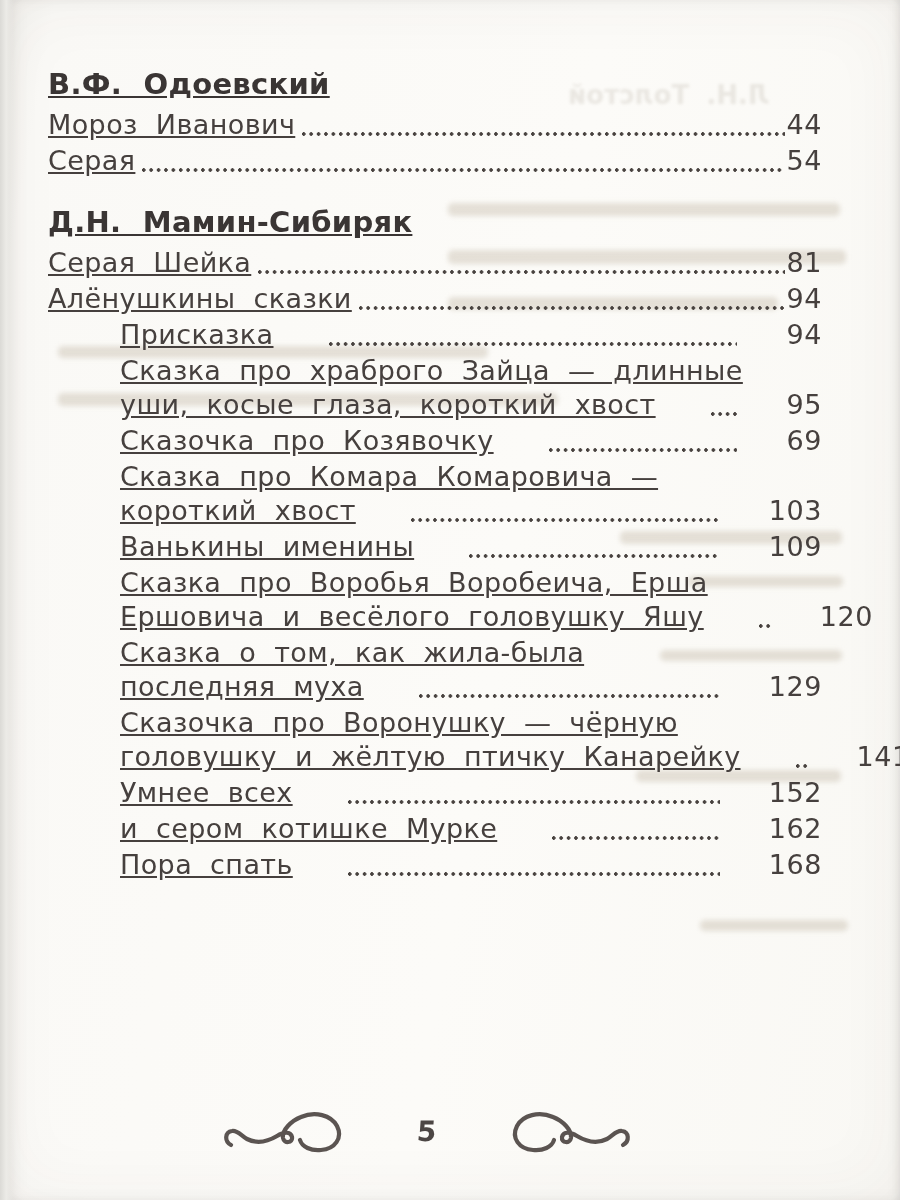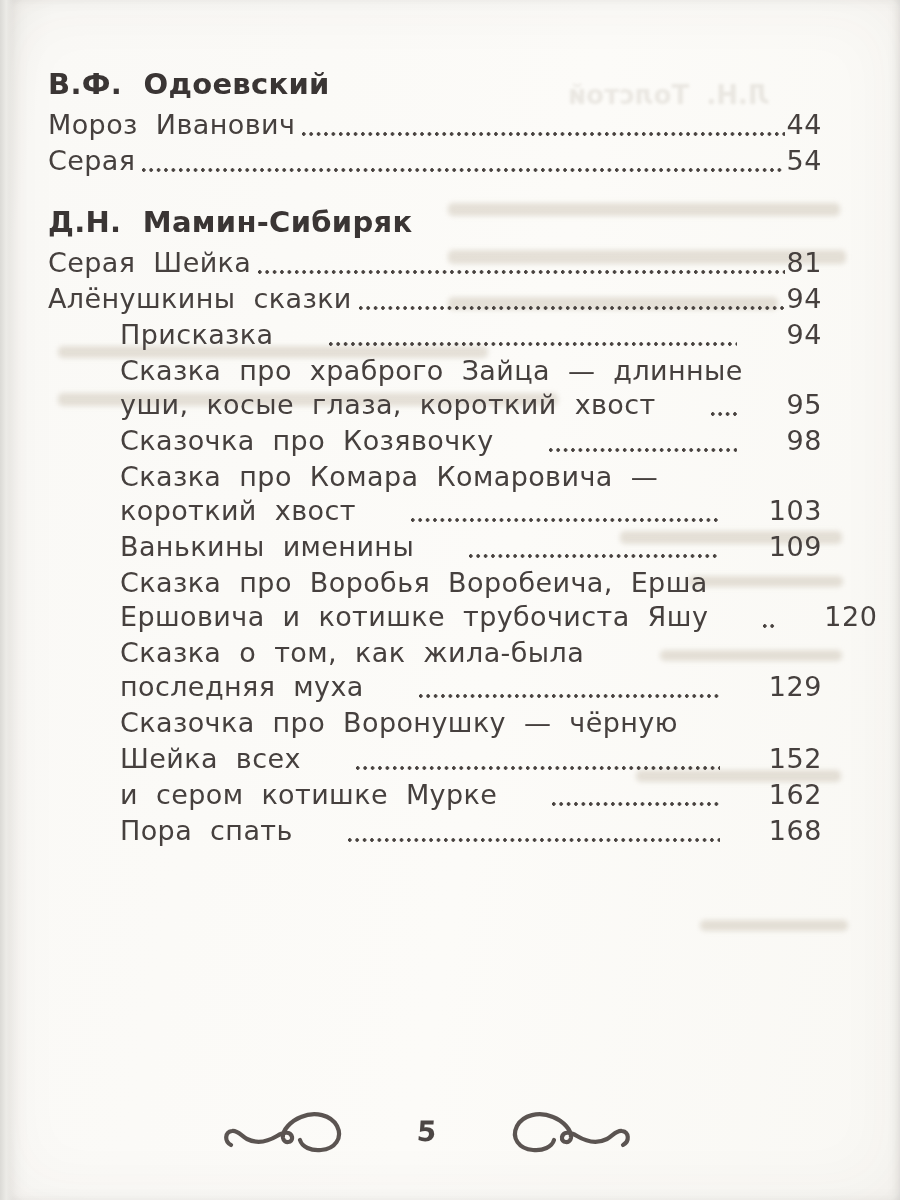--- a/index.html
+++ b/index.html
@@ -24,30 +24,31 @@
   }
   
   .toc {
     position: absolute; left: 48px; right: 78px; top: 66px;
   }
   .author-heading {
     margin: 26px 0 5px 0;
     font-size: 29px; line-height: 37px; font-weight: bold;
     letter-spacing: 0.3px; word-spacing: 11px;
     color: #3a3534;
+    text-decoration: underline;
   }
   .toc-section:first-child .author-heading { margin-top: 0; }
   .toc-entry { margin-bottom: 2px; }
   .toc-entry.indent .entry-line { padding-left: 72px; gap: 48px; }
   .entry-line {
     display: flex; align-items: baseline;
     font-size: 27px; line-height: 34px;
     letter-spacing: 0.4px; word-spacing: 9px;
   }
-  .entry-title { white-space: nowrap; }
+  .entry-title { white-space: nowrap; text-decoration: underline; }
   .dot-leader {
     flex: 1 1 auto; align-self: flex-end;
     height: 4px; margin: 0 1px 6px 7px;
     background-image: radial-gradient(circle at 1.7px 2px, #48423f 1.55px, rgba(0,0,0,0) 2px);
     background-size: 7.4px 4px;
     background-repeat: repeat-x;
     background-position: left bottom;
     min-width: 12px;
   }
   .entry-page { flex: 0 0 auto; letter-spacing: 0.6px; }
@@ -144,21 +145,21 @@
           <div class="entry-line last">
             <span class="entry-title">уши, косые глаза, короткий хвост</span>
             <span class="dot-leader"></span>
             <span class="entry-page">95</span>
           </div>
         </div>
         <div class="toc-entry indent">
           <div class="entry-line last">
             <span class="entry-title">Сказочка про Козявочку</span>
             <span class="dot-leader"></span>
-            <span class="entry-page">98</span>
+            <span class="entry-page">69</span>
           </div>
         </div>
         <div class="toc-entry indent">
           <div class="entry-line pre">
             <span class="entry-title">Сказка про Комара Комаровича —</span>
           </div>
           <div class="entry-line last">
             <span class="entry-title">короткий хвост</span>
             <span class="dot-leader"></span>
             <span class="entry-page">103</span>
@@ -169,43 +170,48 @@
             <span class="entry-title">Ванькины именины</span>
             <span class="dot-leader"></span>
             <span class="entry-page">109</span>
           </div>
         </div>
         <div class="toc-entry indent">
           <div class="entry-line pre">
             <span class="entry-title">Сказка про Воробья Воробеича, Ерша</span>
           </div>
           <div class="entry-line last">
-            <span class="entry-title">Ершовича и котишке трубочиста Яшу</span>
+            <span class="entry-title">Ершовича и весёлого головушку Яшу</span>
             <span class="dot-leader"></span>
             <span class="entry-page">120</span>
           </div>
         </div>
         <div class="toc-entry indent">
           <div class="entry-line pre">
             <span class="entry-title">Сказка о том, как жила-была</span>
           </div>
           <div class="entry-line last">
             <span class="entry-title">последняя муха</span>
             <span class="dot-leader"></span>
             <span class="entry-page">129</span>
           </div>
         </div>
         <div class="toc-entry indent">
           <div class="entry-line pre">
             <span class="entry-title">Сказочка про Воронушку — чёрную</span>
           </div>
-        </div>
-        <div class="toc-entry indent">
-          <div class="entry-line last">
-            <span class="entry-title">Шейка всех</span>
+          <div class="entry-line last">
+            <span class="entry-title">головушку и жёлтую птичку Канарейку</span>
+            <span class="dot-leader"></span>
+            <span class="entry-page">141</span>
+          </div>
+        </div>
+        <div class="toc-entry indent">
+          <div class="entry-line last">
+            <span class="entry-title">Умнее всех</span>
             <span class="dot-leader"></span>
             <span class="entry-page">152</span>
           </div>
         </div>
         <div class="toc-entry indent">
           <div class="entry-line last">
             <span class="entry-title">и сером котишке Мурке</span>
             <span class="dot-leader"></span>
             <span class="entry-page">162</span>
           </div>

